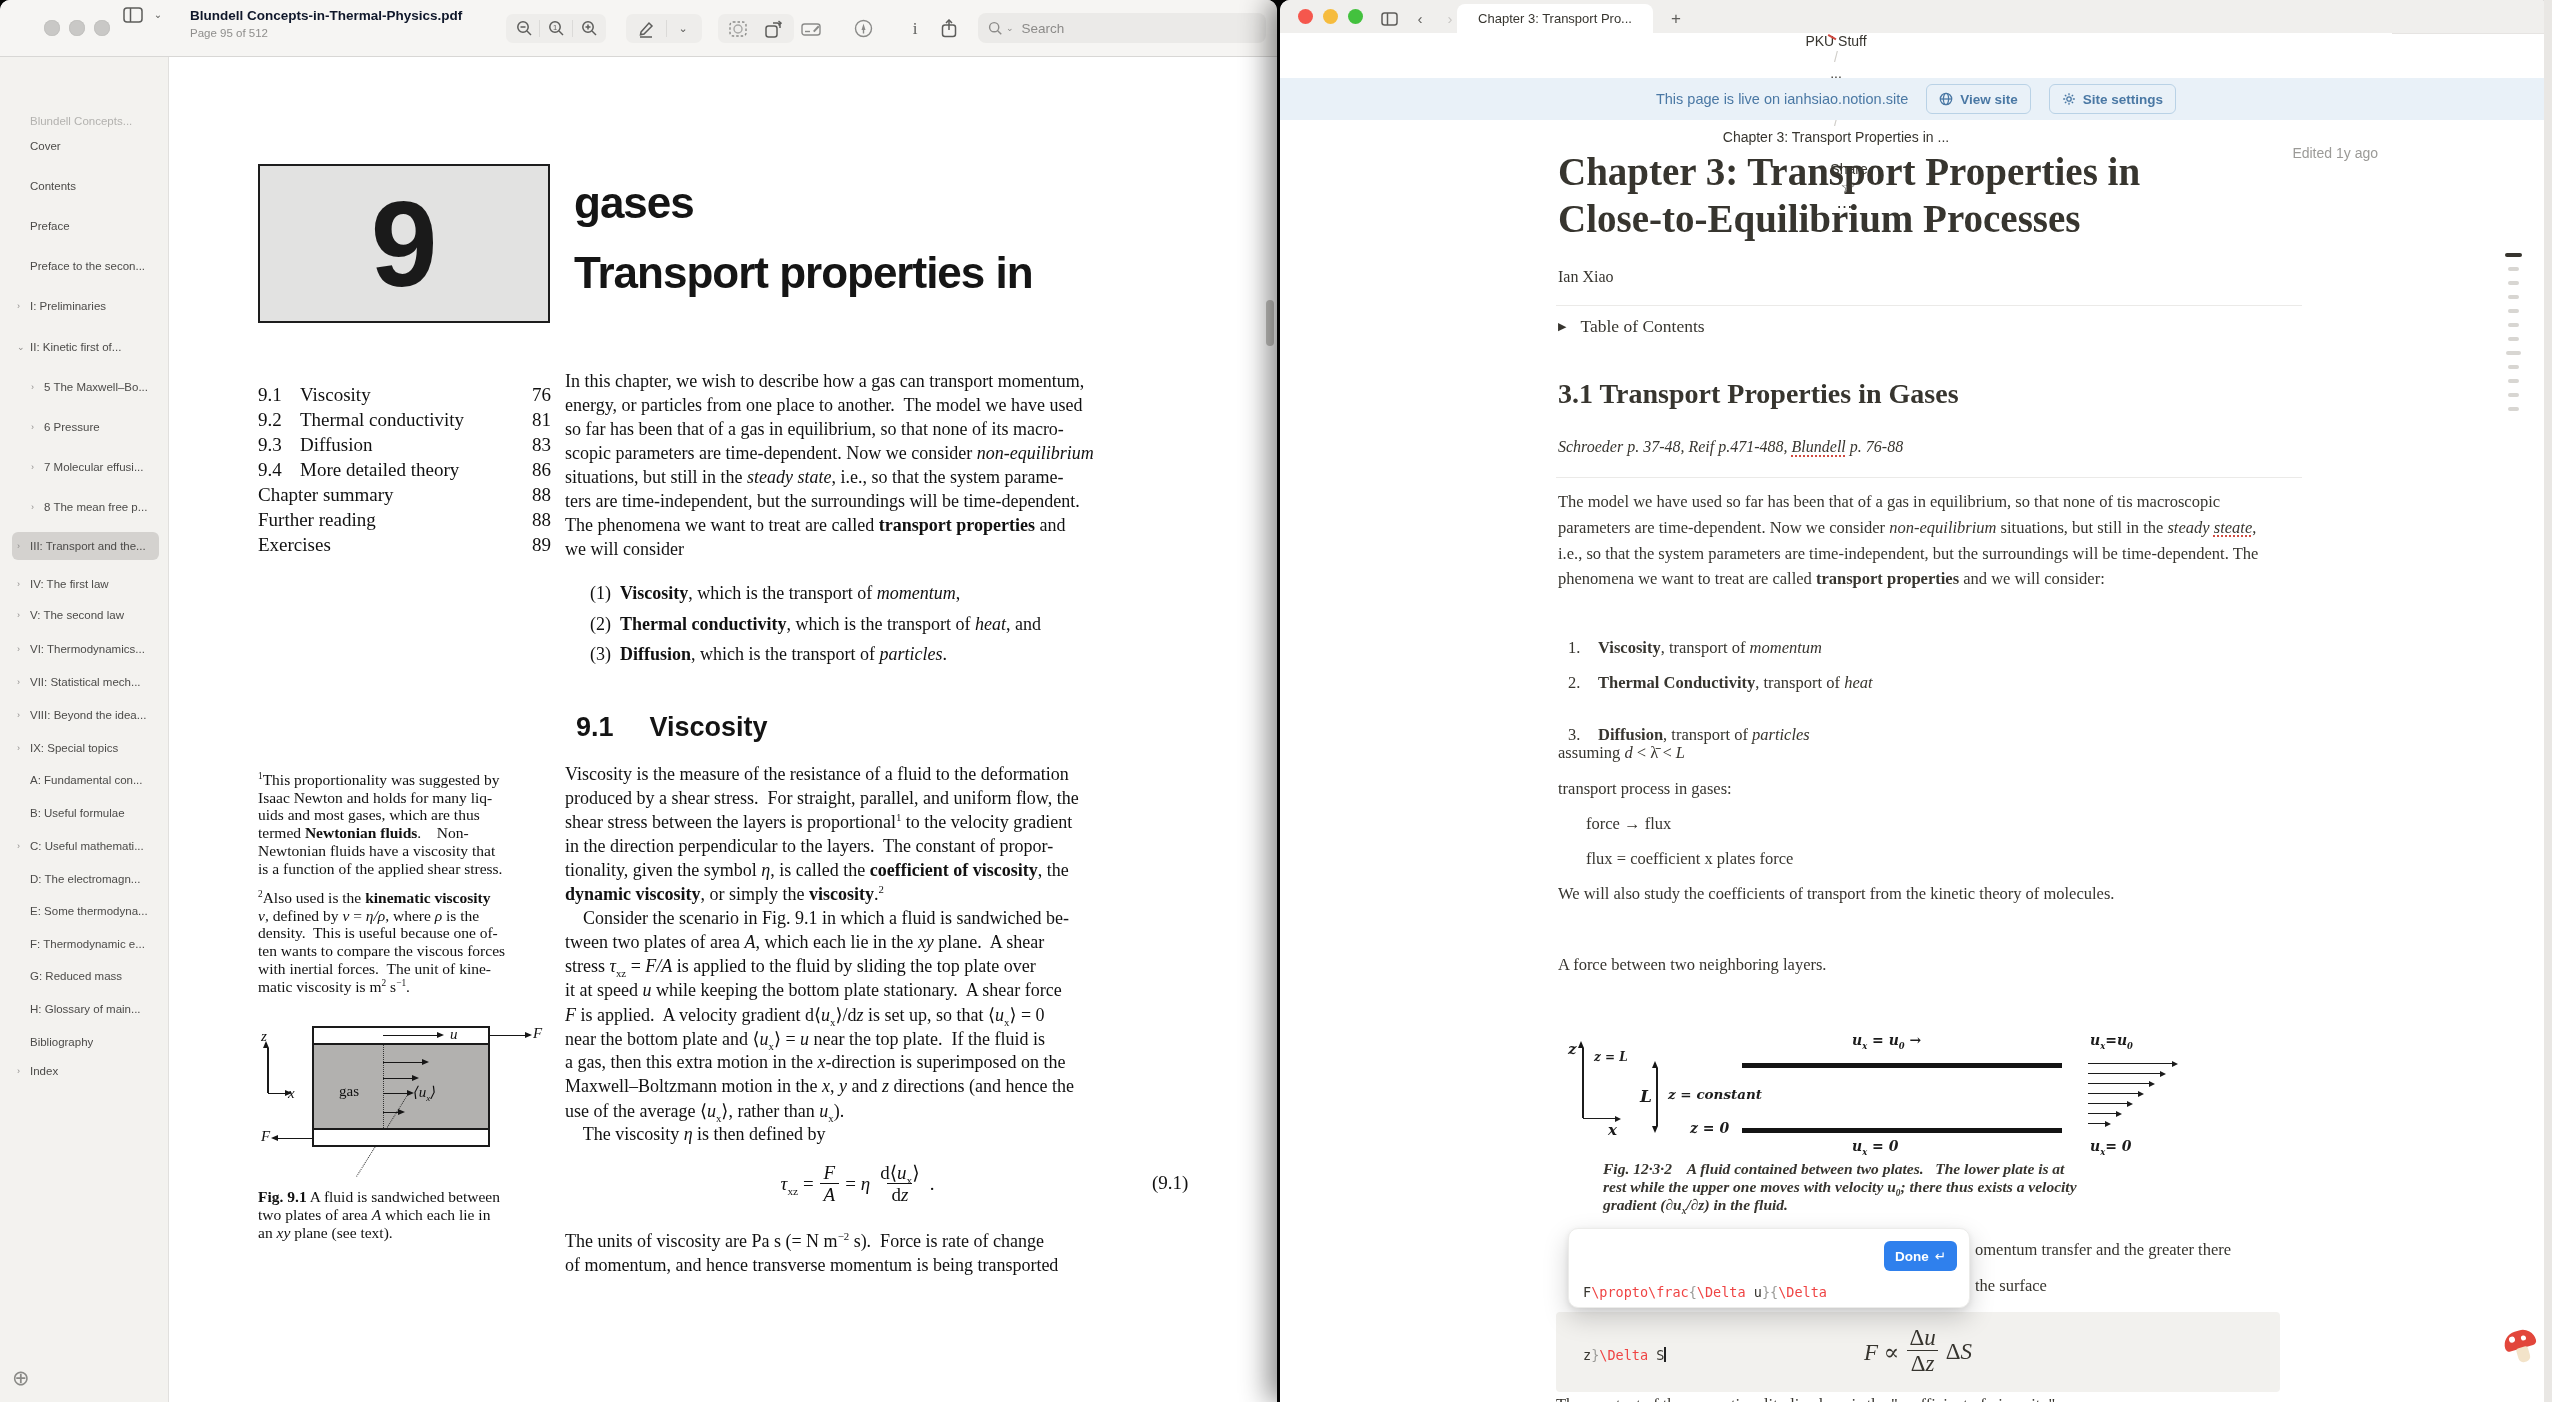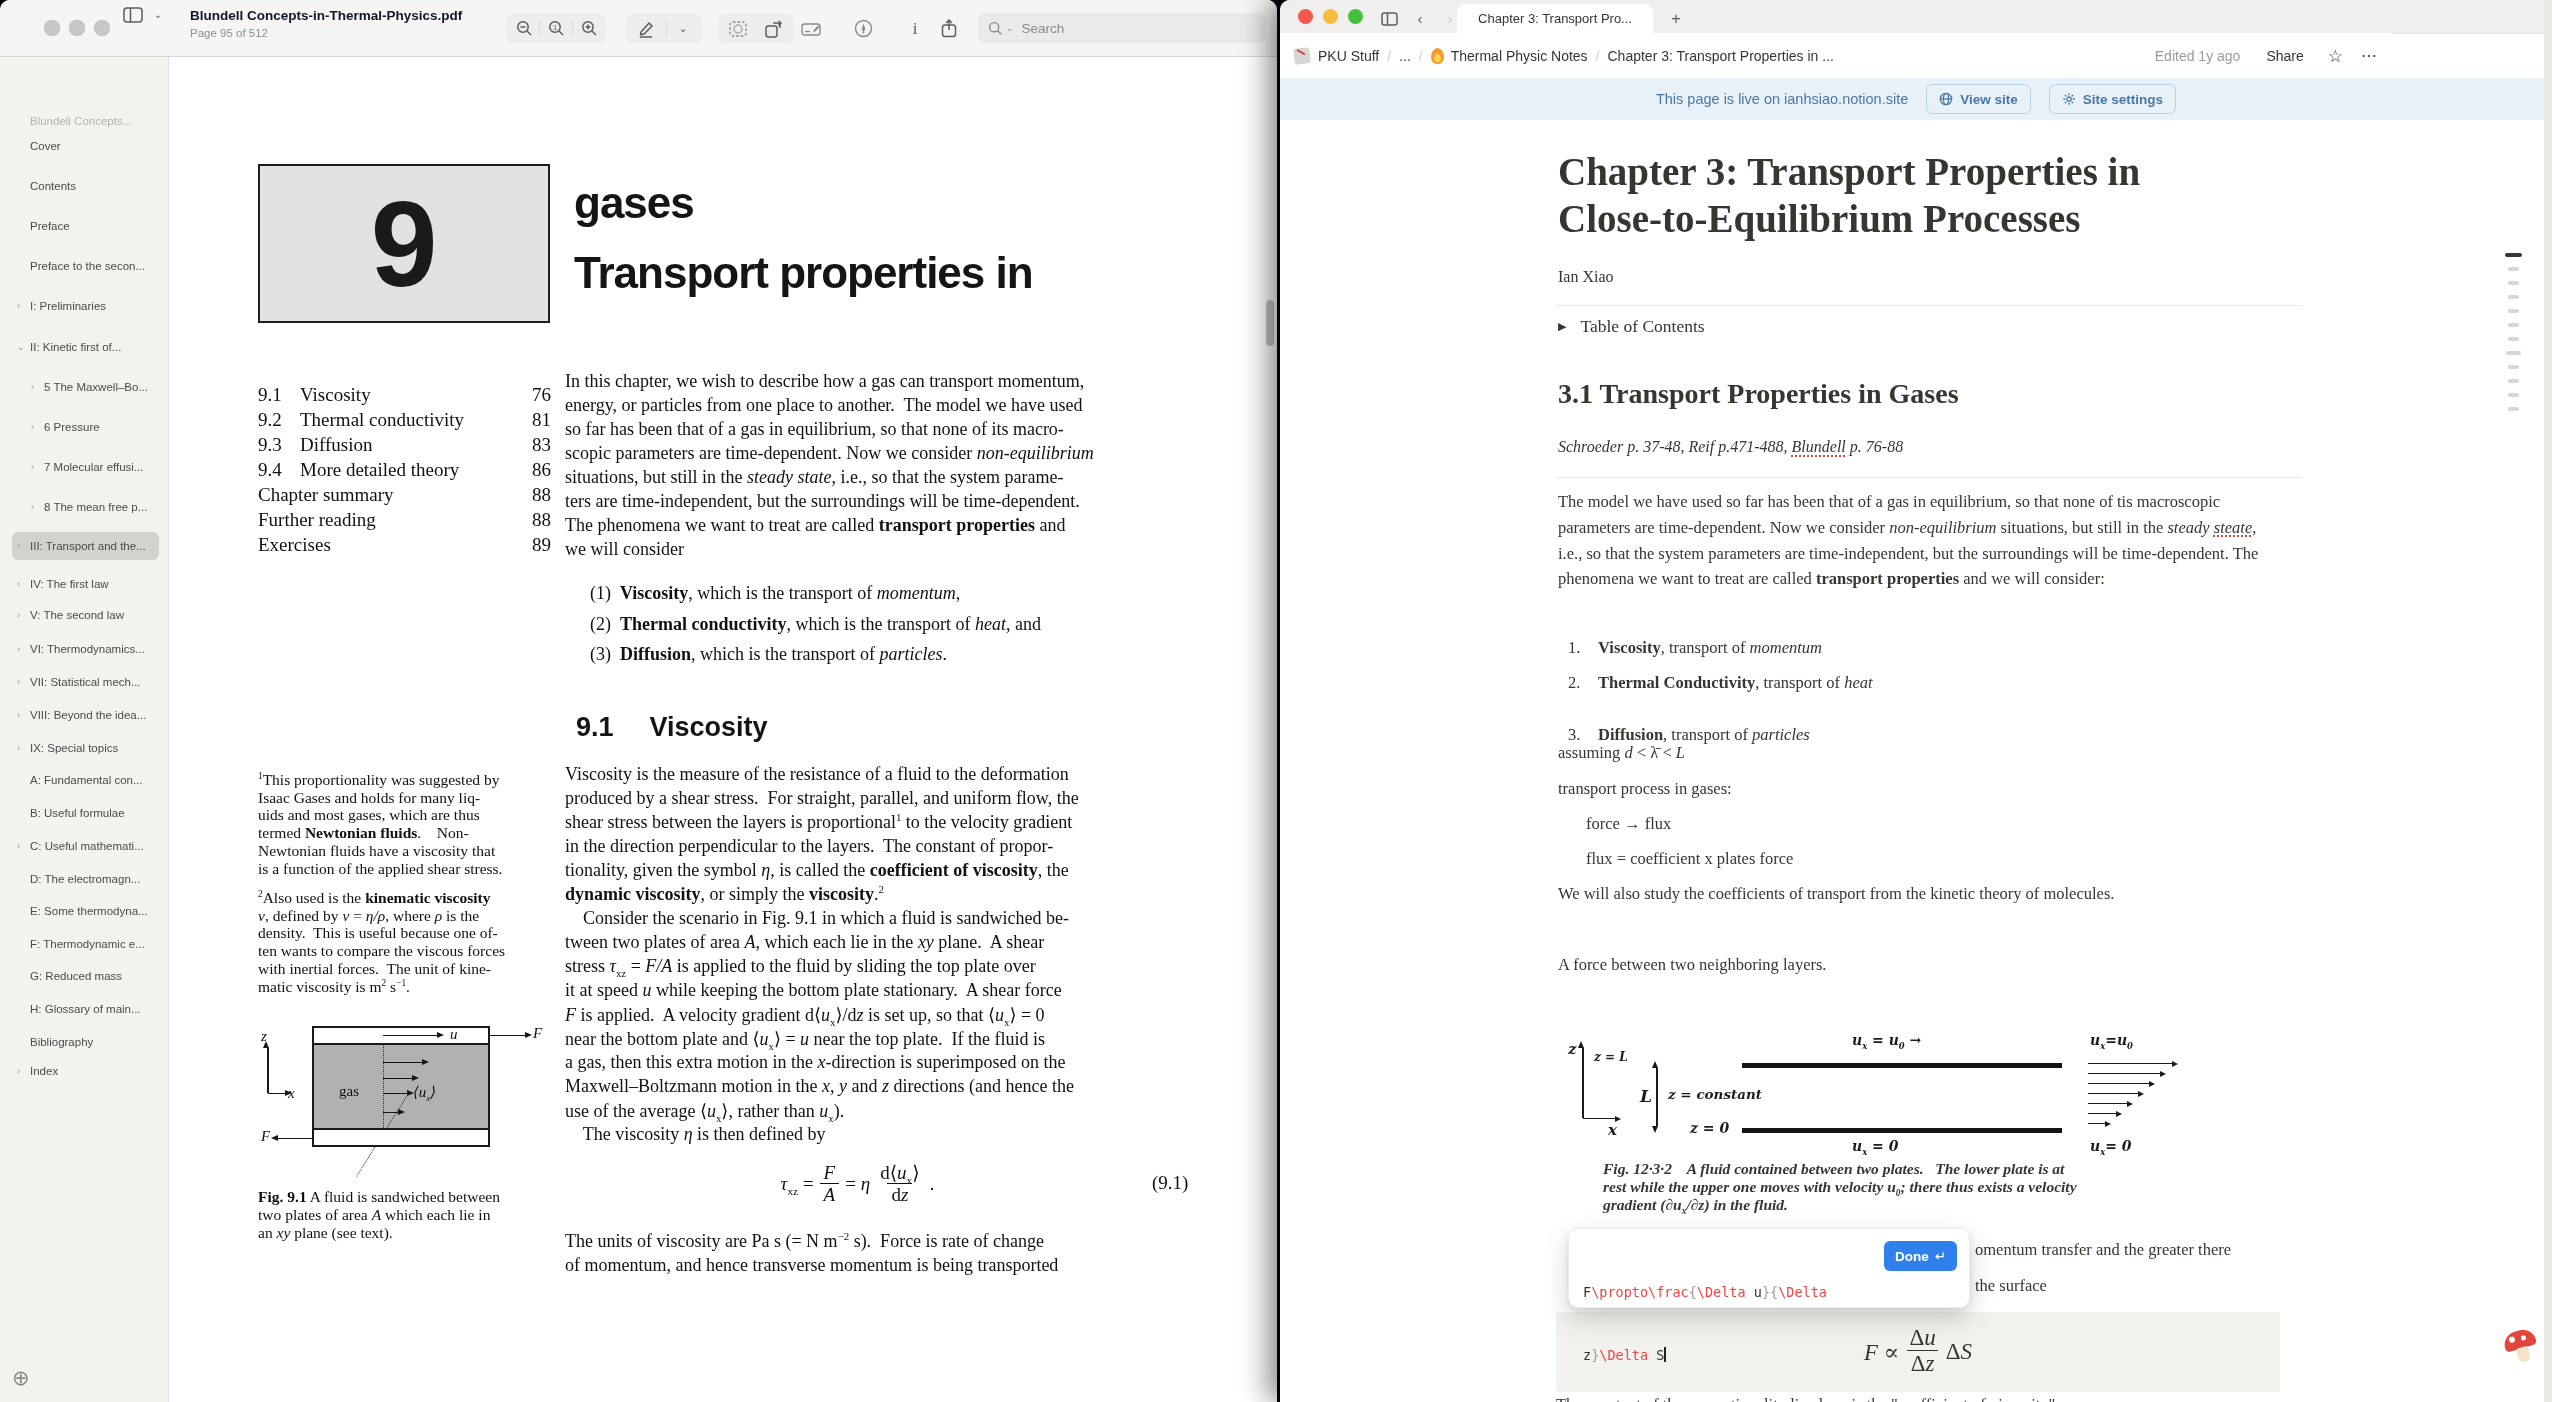--- a/index.html
+++ b/index.html
@@ -59,21 +59,21 @@
   .harrow.left::after{left:-7px;right:auto;border-left:none;border-right:7px solid #161616;}
   .varrow-up::before{content:"";position:absolute;top:-7px;left:-4px;border-bottom:7px solid #161616;border-left:3.5px solid transparent;border-right:3.5px solid transparent;}
   .varrow-dn::after{content:"";position:absolute;bottom:-7px;left:-4px;border-top:7px solid #161616;border-left:3.5px solid transparent;border-right:3.5px solid transparent;}
   .figlab{position:absolute;font-style:italic;font-size:15px;}
 
   
   #win-right{left:1280px;top:0;width:1272px;height:1402px;background:#fff;border-radius:10px 10px 0 0;box-shadow:-12px 0 28px rgba(0,0,0,.45);}
   #nt-tabbar{left:1280px;top:0;width:1272px;height:33px;background:#f0efed;border-radius:10px 10px 0 0;border-bottom:1px solid #e6e4e2;}
   .tlc{width:15px;height:15px;border-radius:50%;position:absolute;top:9px;}
   #nt-tab{position:absolute;left:177px;top:4px;width:196px;height:29px;background:#fff;border-radius:8px 8px 0 0;display:flex;align-items:center;justify-content:center;font-size:13px;color:#37352f;}
-  #nt-breadcrumb{left:1280px;top:33px;width:1112px;height:45px;background:#fff;display:flex;align-items:center;padding:0 14px;box-sizing:border-box;font-size:14px;color:#37352f;}
+  #nt-breadcrumb{left:1280px;top:33px;width:1112px;height:45px;background:#fff;display:flex;align-items:center;padding:0 14px;box-sizing:border-box;font-size:14px;color:#37352f;flex-direction:column;}
   .bc-sep{color:#d0cec9;margin:0 8px;}
   .bc-item{white-space:nowrap;}
   #nt-banner{left:1280px;top:78px;width:1272px;height:42px;background:#e9f1f8;display:flex;align-items:center;justify-content:center;gap:18px;}
   #nt-banner .msg{color:#4a78a4;font-size:14.5px;}
   .ban-btn{display:inline-flex;align-items:center;gap:7px;height:28px;padding:0 12px;border:1px solid #b9d2e6;border-radius:6px;color:#4a78a4;font-size:13.5px;font-weight:bold;background:transparent;}
   .serif{font-family:"Liberation Serif","DejaVu Serif",serif;color:#37352f;}
   #nt-title{left:1558px;top:148px;width:740px;font-size:39px;font-weight:bold;line-height:47px;}
   #nt-author{left:1558px;top:268px;font-size:16px;}
   .nt-div{position:absolute;left:1556px;width:746px;height:1px;background:#ebeae8;}
   #nt-toc-toggle{left:1558px;top:316px;font-size:17.5px;display:flex;align-items:center;gap:14px;}
@@ -421,21 +421,21 @@
       <span> .</span>
     </div>
     <div id="eq91tag" class="abs">(9.1)</div>
 
     <div>
         <div class="tline pdfbody" style="left: 565px; top: 1231px;">The units of viscosity are Pa s (= N m<sup>−2</sup> s).  Force is rate of change</div>
         <div class="tline pdfbody" style="left: 565px; top: 1255px;">of momentum, and hence transverse momentum is being transported</div>
       </div>
     <div>
         <div class="tline pdfsmall" style="left: 258px; top: 771px;"><sup>1</sup>This proportionality was suggested by</div>
-        <div class="tline pdfsmall" style="left: 258px; top: 788.7px;">Isaac Gases and holds for many liq-</div>
+        <div class="tline pdfsmall" style="left: 258px; top: 788.7px;">Isaac Newton and holds for many liq-</div>
         <div class="tline pdfsmall" style="left: 258px; top: 806.4px;">uids and most gases, which are thus</div>
         <div class="tline pdfsmall" style="left: 258px; top: 824.1px;">termed <span class="b">Newtonian fluids</span>.    Non-</div>
         <div class="tline pdfsmall" style="left: 258px; top: 841.8px;">Newtonian fluids have a viscosity that</div>
         <div class="tline pdfsmall" style="left: 258px; top: 859.5px;">is a function of the applied shear stress.</div>
       </div>
     <div>
         <div class="tline pdfsmall" style="left: 258px; top: 889px;"><sup>2</sup>Also used is the <span class="b">kinematic viscosity</span></div>
         <div class="tline pdfsmall" style="left: 258px; top: 906.7px;"><span class="i">ν</span>, defined by <span class="i">ν</span> = <span class="i">η/ρ</span>, where <span class="i">ρ</span> is the</div>
         <div class="tline pdfsmall" style="left: 258px; top: 924.4px;">density.  This is useful because one of-</div>
         <div class="tline pdfsmall" style="left: 258px; top: 942.1px;">ten wants to compare the viscous forces</div>

